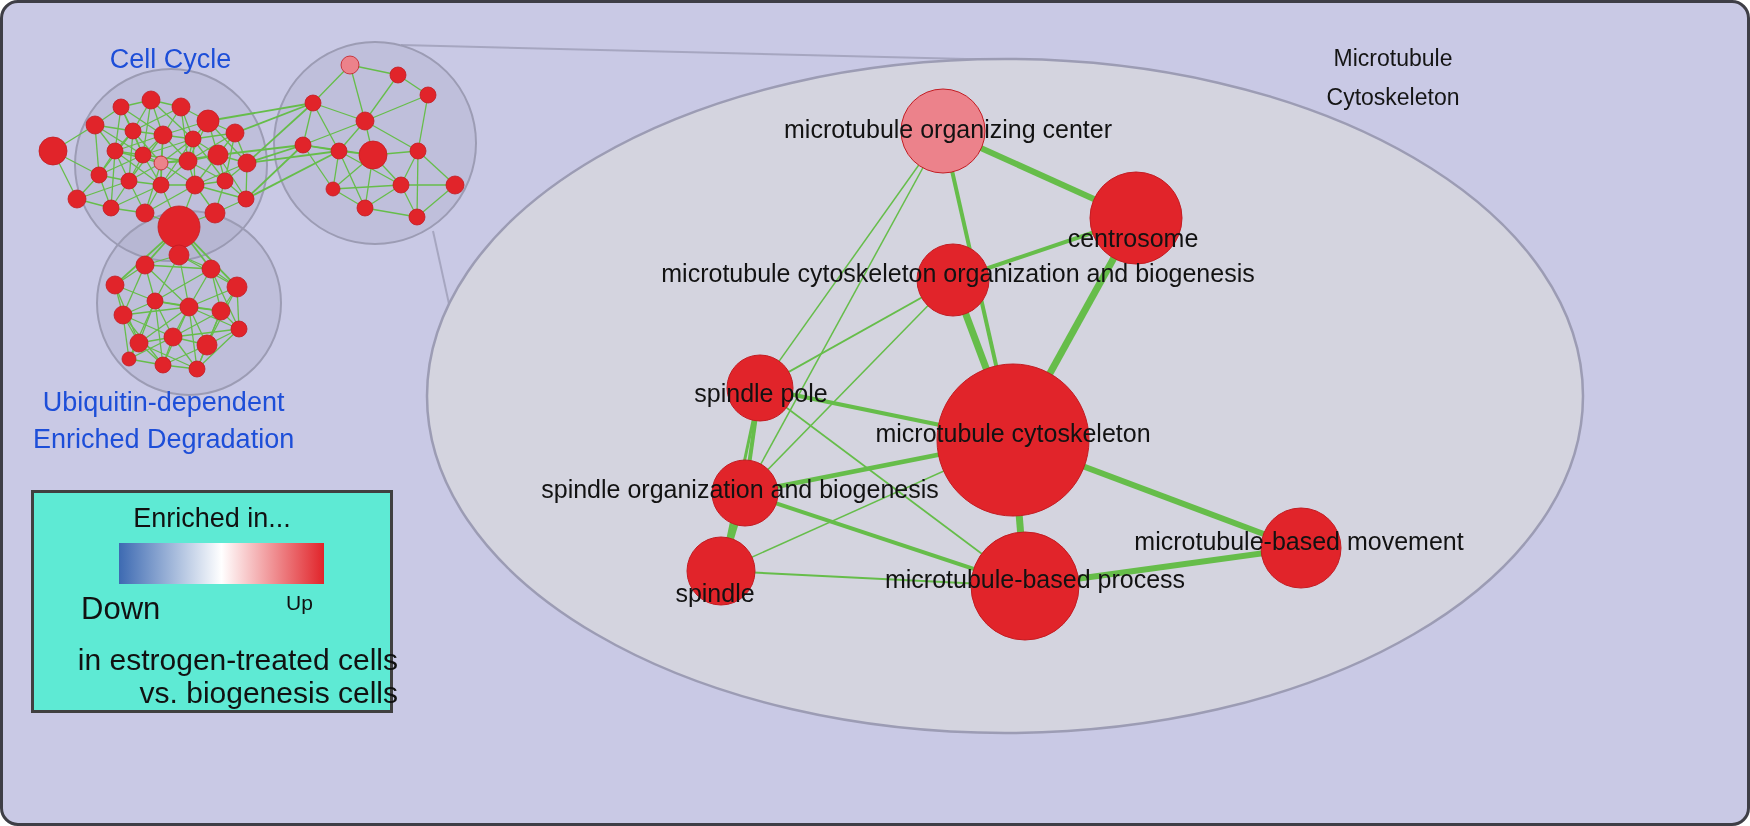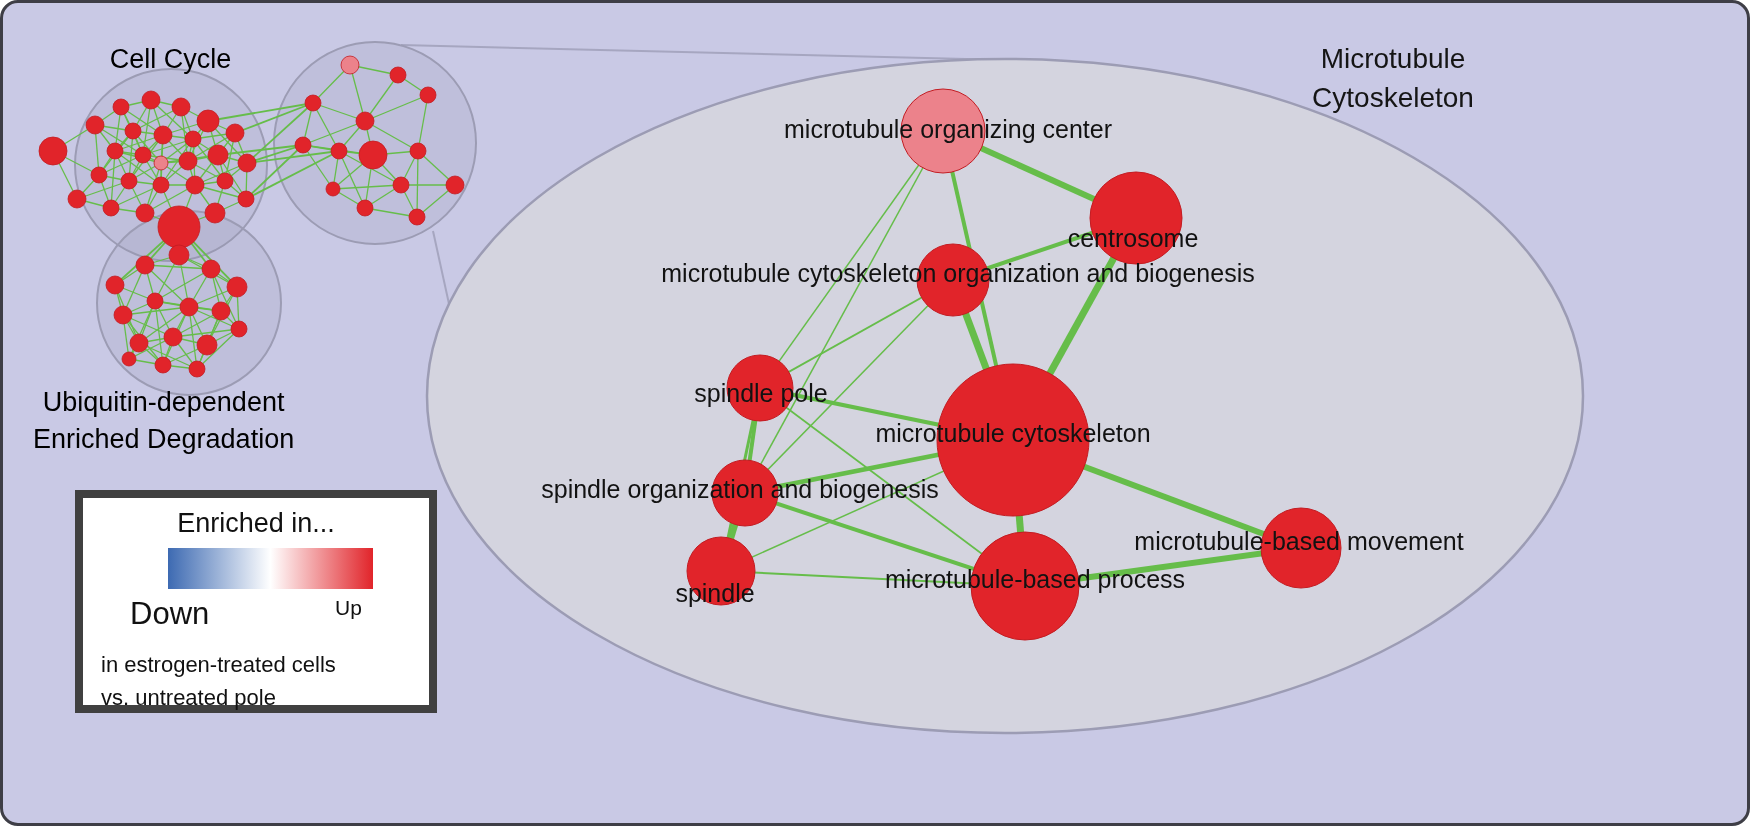--- a/index.html
+++ b/index.html
@@ -13,33 +13,33 @@
     overflow:hidden;
     font-family:"Liberation Sans", sans-serif;
   }
   #figure-svg{position:absolute;left:0;top:0;}
   #figure-svg text{
     font-family:"Liberation Sans", sans-serif;
     font-size:25px;
     fill:#121212;
   }
   .overlay-label{position:absolute;pointer-events:none;}
-  .gray-label{color:#000000;font-size:27px;font-weight:400;line-height:37px;}
+  .gray-label{color:#1d4ed8;font-size:27px;font-weight:400;line-height:37px;}
   .cell-cycle-label{left:55px;top:38px;width:225px;text-align:center;}
   .ubiquitin-label{left:30px;top:381px;text-align:center;}
-  .microtubule-title{left:1245px;top:36px;width:290px;text-align:center;color:#151515;font-size:28px;line-height:39px;}
+  .microtubule-title{left:1245px;top:36px;width:290px;text-align:center;color:#151515;font-size:23px;line-height:39px;}
   .legend{
     position:absolute;left:28px;top:487px;width:362px;height:223px;
-    border:8px solid #404040;box-sizing:border-box;background:#ffffff;margin-left:44px;
+    border:3px solid #404040;box-sizing:border-box;background:#5eead4;
   }
   .legend-title{position:absolute;top:10px;left:0;width:100%;text-align:center;font-size:27px;color:#111;}
   .legend-bar{position:absolute;left:85px;top:50px;width:205px;height:41px;}
   .legend-down{position:absolute;left:47px;top:98px;font-size:31px;color:#111;}
   .legend-up{position:absolute;left:252px;top:98px;font-size:21px;color:#111;}
-  .legend-caption{position:absolute;top:150px;left:18px;width:100%;text-align:left;font-size:22px;line-height:33px;color:#111;}
+  .legend-caption{position:absolute;top:150px;left:8px;width:100%;text-align:right;font-size:30px;line-height:33px;color:#111;}
 </style>
 </head>
 <body>
 
 <div class="figure">
 
   <svg id="figure-svg" width="1750" height="826" viewBox="0 0 1750 826">
       <g>
         <line x1="398" y1="42" x2="1004" y2="57" stroke="#a6a6c0" stroke-width="2"></line>
         <line x1="430" y1="228" x2="504" y2="565" stroke="#a6a6c0" stroke-width="2"></line>
@@ -385,17 +385,17 @@
     <div>Cytoskeleton</div>
   </div>
 
   <div class="legend">
     <div class="legend-title">Enriched in...</div>
     <div class="legend-bar" style="background: linear-gradient(90deg, rgb(61, 106, 178) 0%, rgb(255, 255, 255) 50%, rgb(225, 36, 42) 100%);"></div>
     <div class="legend-down">Down</div>
     <div class="legend-up">Up</div>
     <div class="legend-caption">
       <div>in estrogen-treated cells</div>
-      <div>vs. untreated pole</div>
+      <div>vs. biogenesis cells</div>
     </div>
   </div>
 
 </div>
 
 </body></html>

